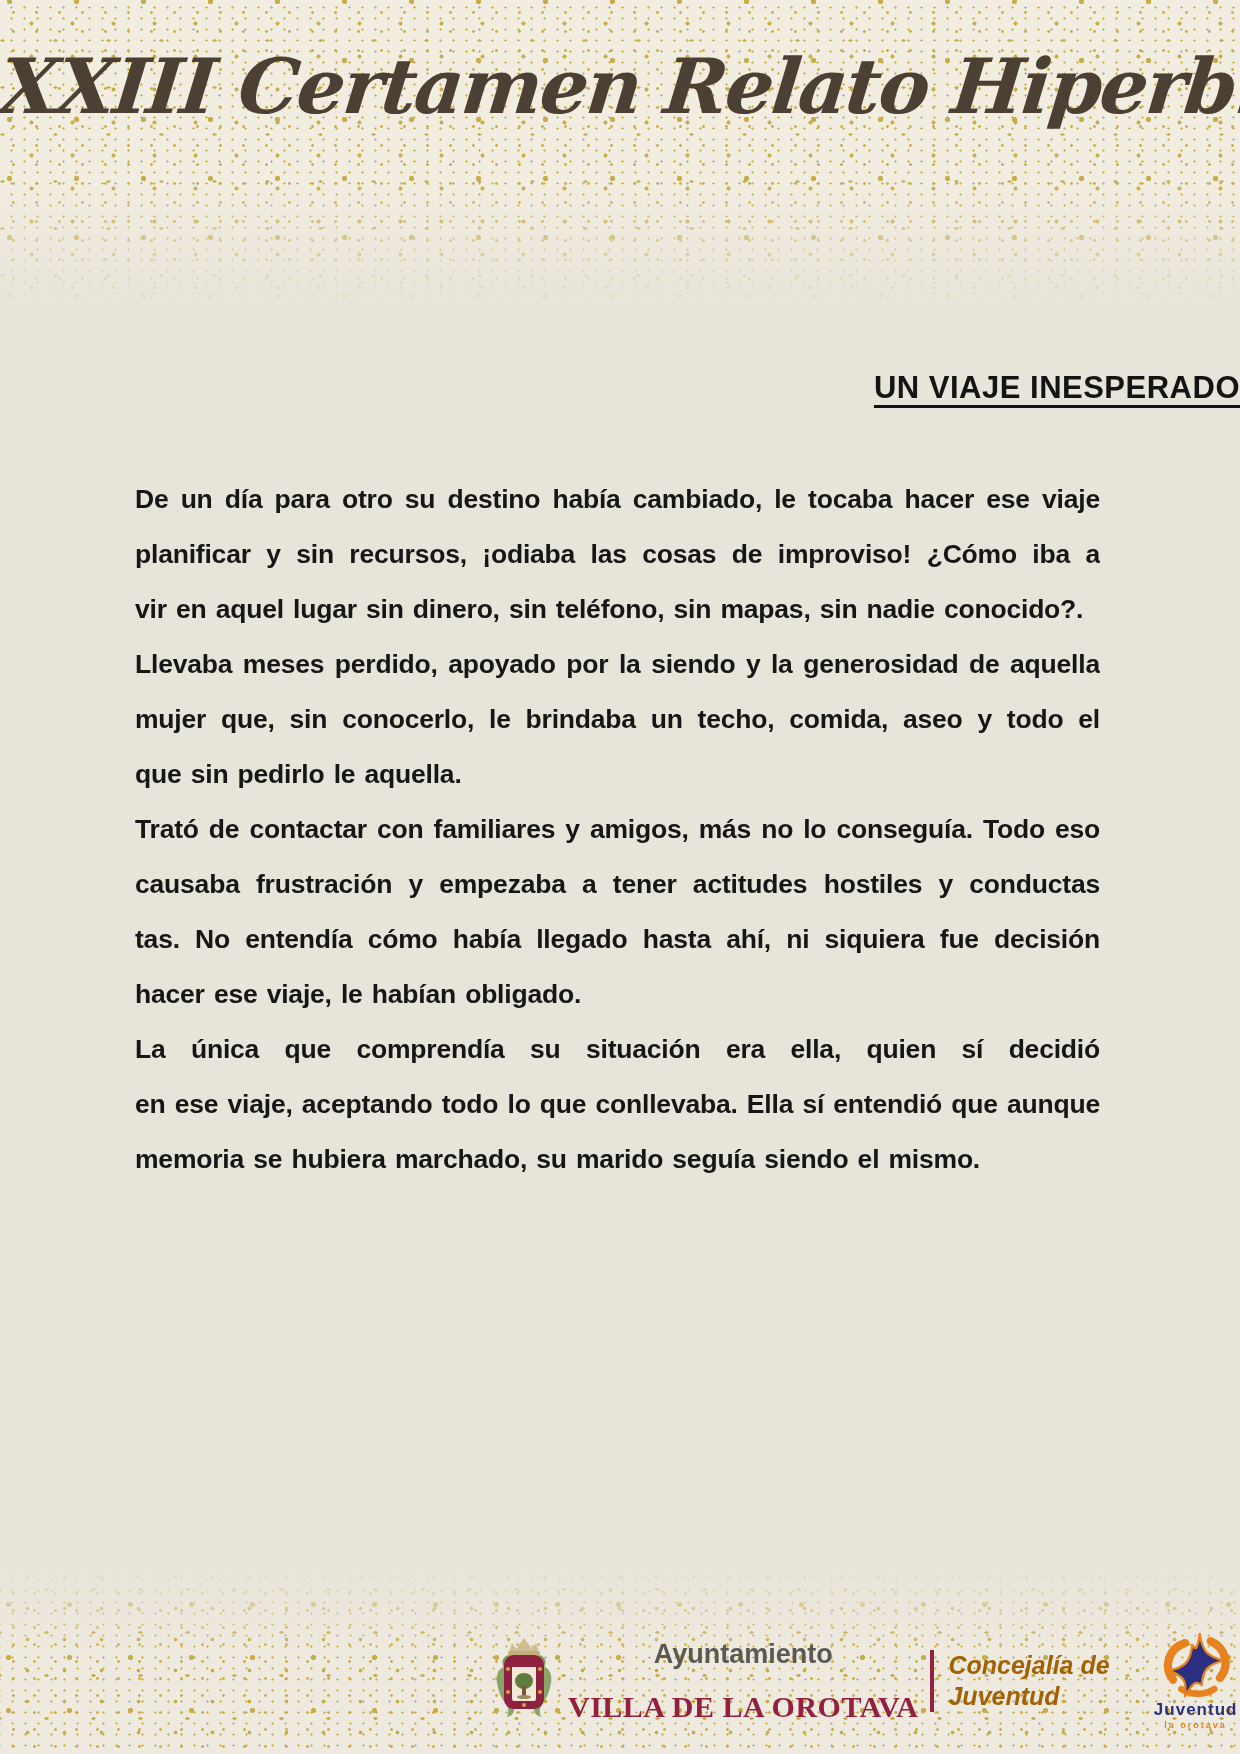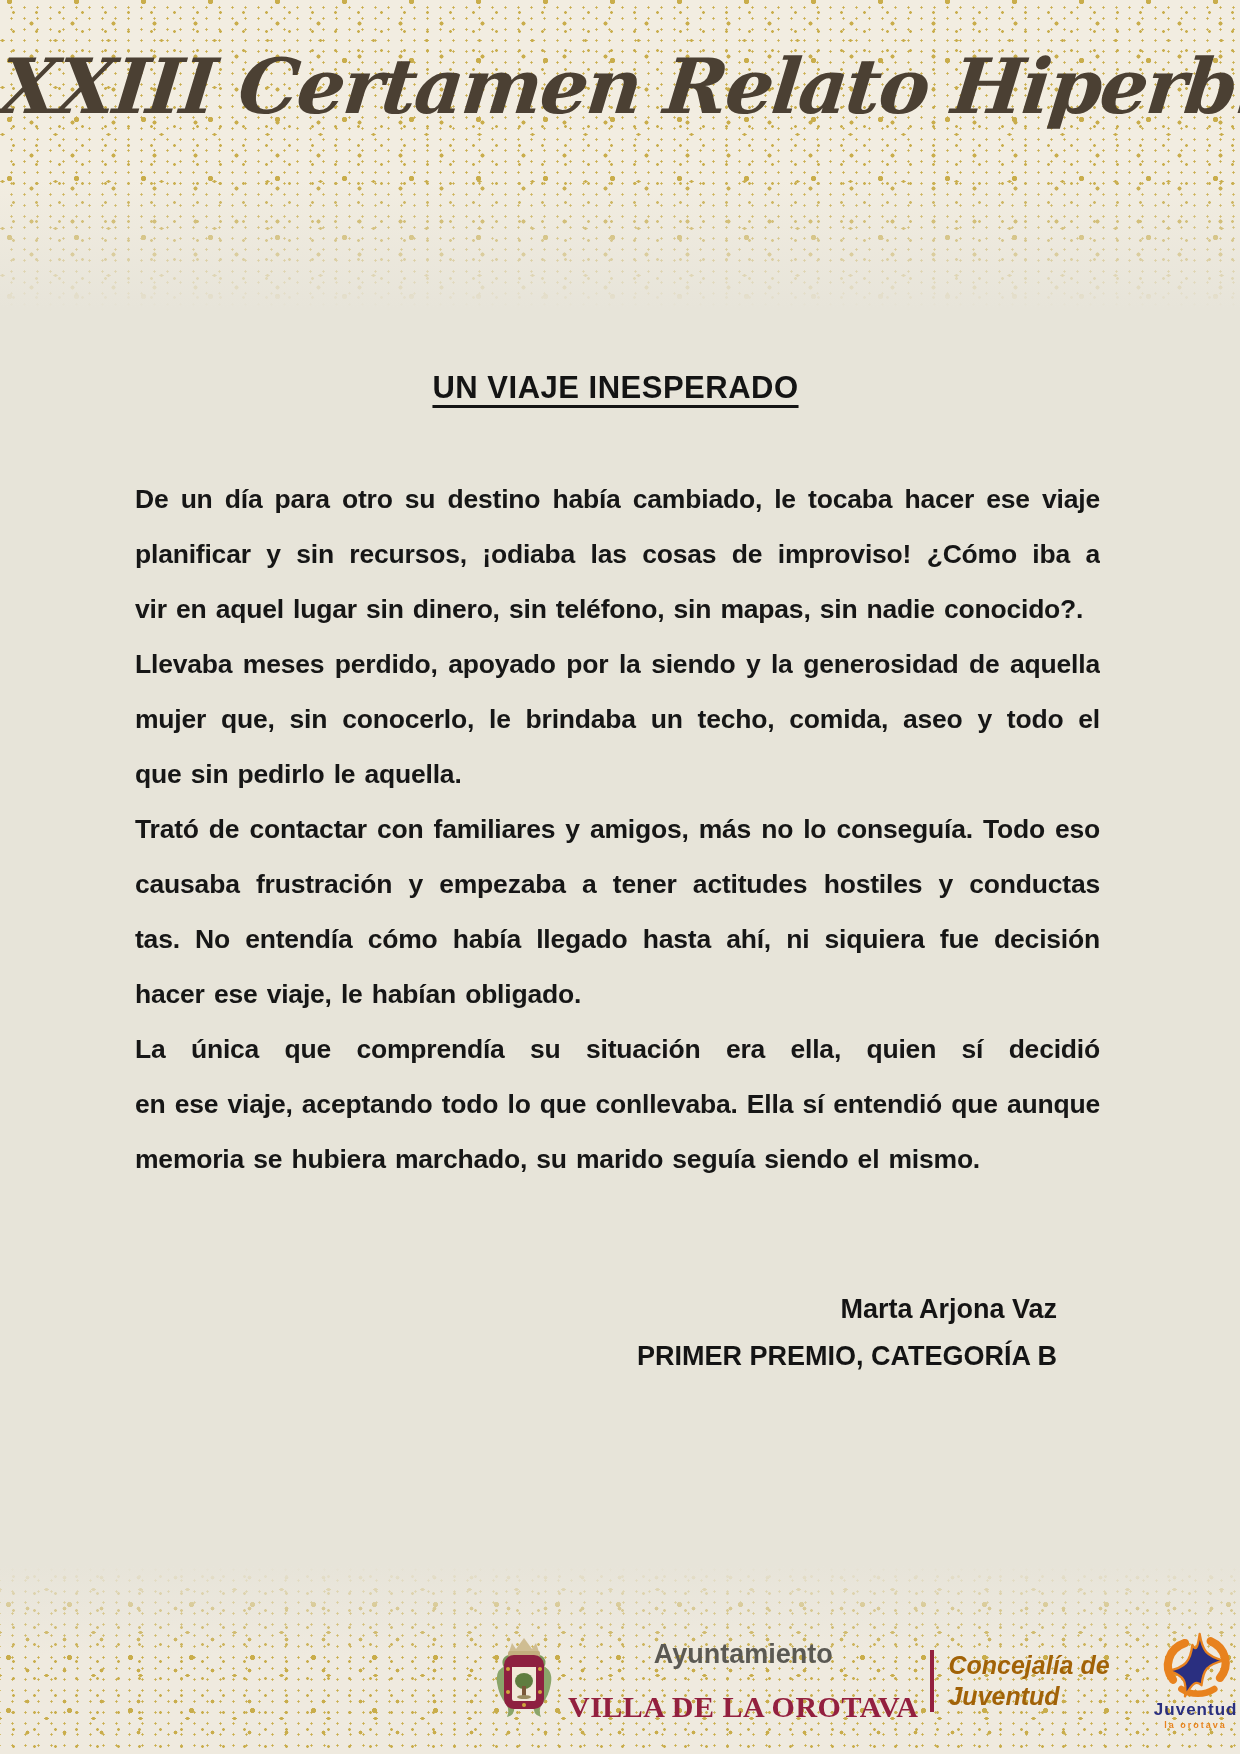--- a/index.html
+++ b/index.html
@@ -60,22 +60,22 @@
     font-size: 76px;
     letter-spacing: -2px;
     color: #4b4033;
     transform: skewX(-6deg);
     white-space: nowrap;
   }
 
   
   .story-title {
     position: absolute;
-    top: 370px; left: 0; right: 9px;
-    text-align: center;
+    top: 370px; left: 0; right: 0;
+    text-align: right;
     font-size: 31px;
     font-weight: 700;
     letter-spacing: 0.5px;
     color: #141414;
     text-decoration: underline;
     text-decoration-thickness: 3px;
     text-underline-offset: 7px;
   }
   .story-body {
     position: absolute;
@@ -193,24 +193,20 @@
     <div class="line last">que sin pedirlo le aquella.</div>
     <div class="line">Trató de contactar con familiares y amigos, más no lo conseguía. Todo eso le</div>
     <div class="line">causaba frustración y empezaba a tener actitudes hostiles y conductas violen-</div>
     <div class="line">tas. No entendía cómo había llegado hasta ahí, ni siquiera fue decisión suya</div>
     <div class="line last">hacer ese viaje, le habían obligado.</div>
     <div class="line">La única que comprendía su situación era ella, quien sí decidió acompañarlo</div>
     <div class="line">en ese viaje, aceptando todo lo que conllevaba. Ella sí entendió que aunque su</div>
     <div class="line last">memoria se hubiera marchado, su marido seguía siendo el mismo.</div>
   </div>
 
-  <div class="signature">
-    <div>Marta Arjona Vaz</div>
-    <div>PRIMER PREMIO, CATEGORÍA B</div>
-  </div>
 
   <div class="footer-band"></div>
 
   <div class="footer-row">
 
     <svg class="coat-svg" width="64" height="94" viewBox="0 0 64 94">
 
       <path d="M14 32 q-11 3 -9 17 q2 13 9 21 q4 6 1 13 q9 -2 7 -13 q-2 -9 -4 -16 q-2 -11 -4 -22 z" fill="#8aa56a"></path>
       <path d="M50 32 q11 3 9 17 q-2 13 -9 21 q-4 6 -1 13 q-9 -2 -7 -13 q2 -9 4 -16 q2 -11 4 -22 z" fill="#8aa56a"></path>
       <path d="M12 34 q-4 -8 2 -12 q5 -3 6 3 q1 5 -3 9 z" fill="#7e9a5e"></path>

